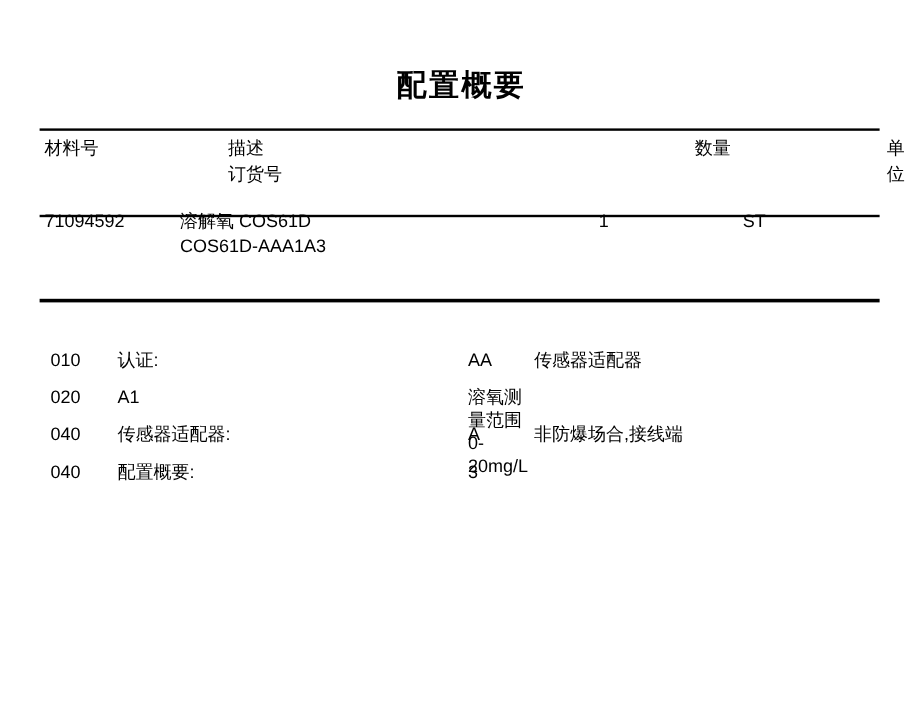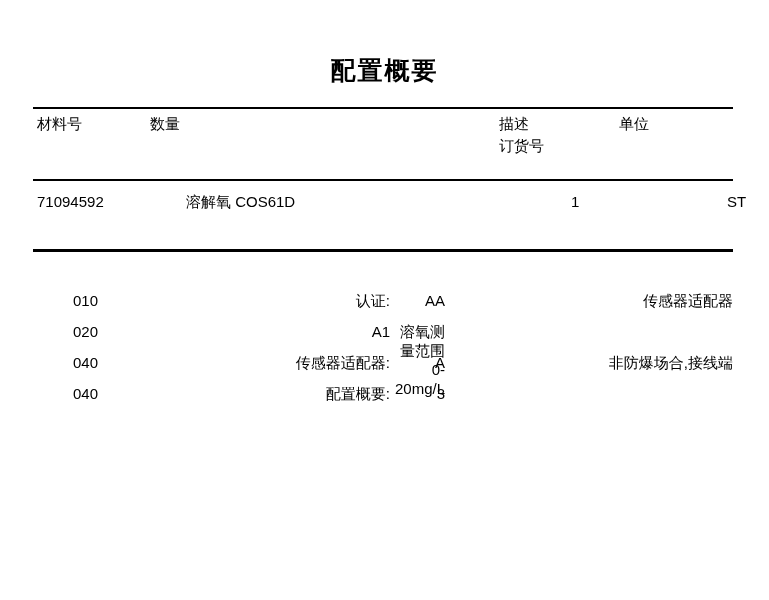--- a/index.html
+++ b/index.html
@@ -39,65 +39,65 @@
 
   .tbl-grid {
     position: absolute;
     left: 33px;
     width: 700px;
     display: grid;
     grid-template-columns: 113px 349px 120px 1fr;
     box-sizing: border-box;
     padding-left: 4px;
   }
-  .tbl-head { top: 113px; line-height: 22px; }
-  .tbl-item { top: 191px; line-height: 21px; gap: 36px; }
+  .tbl-head { top: 113px; line-height: 22px; gap: 40px; }
+  .tbl-item { top: 174px; line-height: 21px; }
 
   .options {
     position: absolute;
     top: 291px;
     left: 33px;
     width: 700px;
   }
   .opt-row {
     display: grid;
     grid-template-columns: 56px 292px 55px 1fr;
     box-sizing: border-box;
     padding-left: 9px;
     height: 31px;
     line-height: 19px;
     align-items: start;
-    text-align: right;
   }
 </style>
 </head>
 <body>
 
 <div class="page">
 
   <div class="doc-title">配置概要</div>
 
   <div class="rule rule-1"></div>
 
   <div class="tbl-grid tbl-head">
     <div>材料号</div>
-    <div>数量</div>
     <div>
       <div>描述</div>
       <div>订货号</div>
     </div>
+    <div>数量</div>
     <div>单位</div>
   </div>
 
   <div class="rule rule-2"></div>
 
   <div class="tbl-grid tbl-item">
     <div>71094592</div>
     <div>
       <div>溶解氧 COS61D</div>
+      <div>COS61D-AAA1A3</div>
     </div>
     <div>1</div>
     <div>ST</div>
   </div>
 
   <div class="rule rule-3"></div>
 
   <div class="options">
 
     <div class="opt-row">

